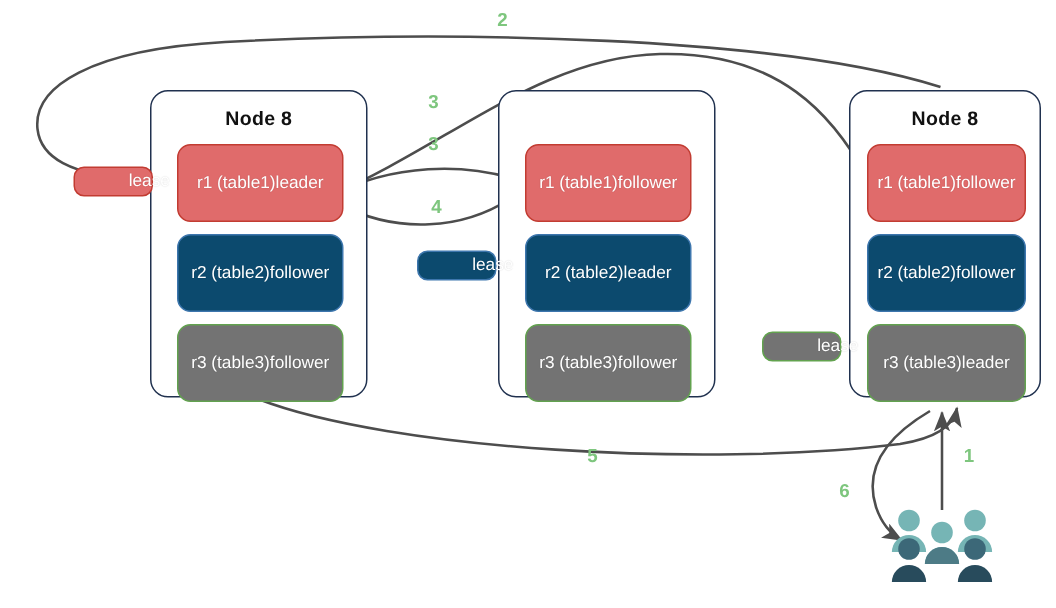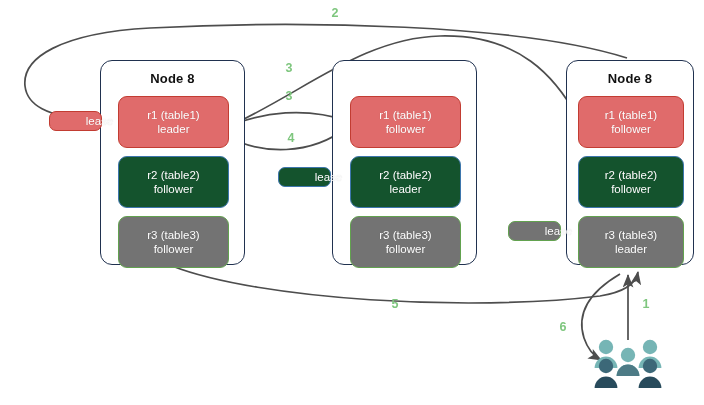--- a/index.html
+++ b/index.html
@@ -41,36 +41,35 @@
     font-size: 13px;
     font-weight: bold;
     color: #111111;
     letter-spacing: .2px;
   }
   .replica {
     position: absolute;
     box-sizing: border-box;
     border-radius: 9px;
     display: flex;
-    flex-direction: column;
     align-items: center;
     justify-content: center;
     color: #ffffff;
     font-size: 11.5px;
     line-height: 14px;
     text-align: left;
     text-shadow: 0 0 1px rgba(0,0,0,.18);
   }
   .replica .ln { display: block; }
   .rep-red {
     background: #e06b6b;
     border: 1.6px solid #c23c32;
   }
   .rep-blue {
-    background: #14532d;
+    background: #0c4a6e;
     border: 1.6px solid #3d76ad;
   }
   .rep-green {
     background: #737373;
     border: 1.6px solid #62a24f;
   }
   .lease {
     position: absolute;
     box-sizing: border-box;
     border-radius: 7px;

